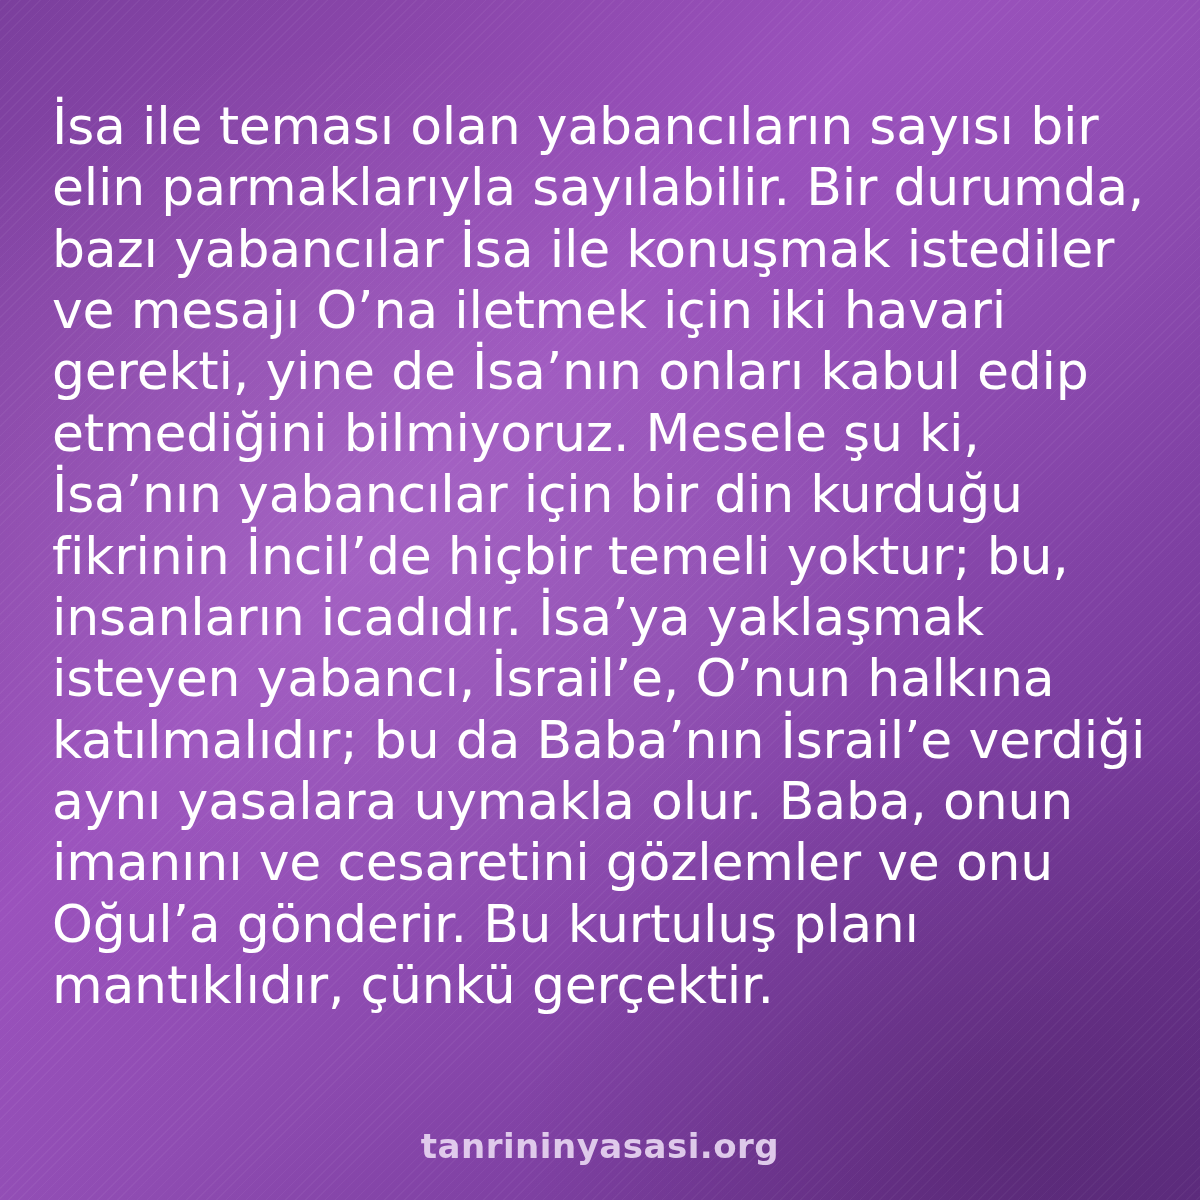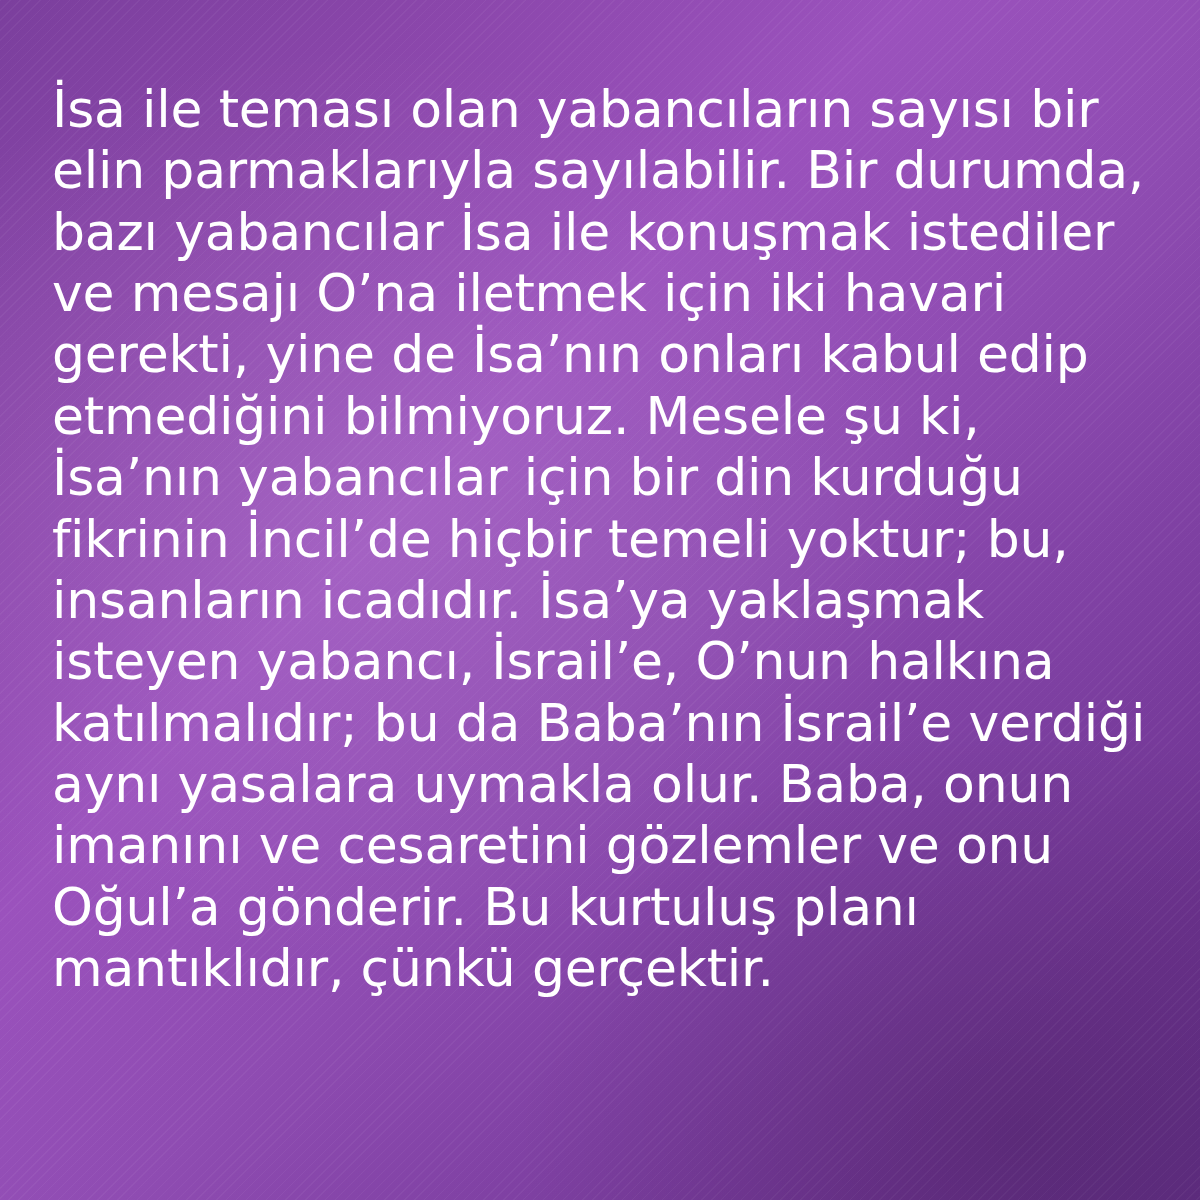--- a/index.html
+++ b/index.html
@@ -53,21 +53,21 @@
     background:
       radial-gradient(ellipse 70% 55% at 30% 42%, rgba(255,255,255,0.10), rgba(255,255,255,0) 70%),
       radial-gradient(ellipse 60% 50% at 85% 95%, rgba(0,0,0,0.16), rgba(0,0,0,0) 70%);
     pointer-events: none;
   }
 
   .quote-wrap {
     position: absolute;
     left: 52px;
     right: 52px;
-    top: 79px;
+    top: 96px;
     z-index: 2;
   }
 
   .quote-text {
     color: #ffffff;
     font-family: "DejaVu Sans", sans-serif;
     font-size: 52px;
     line-height: 1.18;
     font-weight: 400;
     letter-spacing: -0.2px;
@@ -95,13 +95,16 @@
   }
 </style>
 </head>
 <body>
 
 <div class="card">
   <div class="quote-wrap">
     <div class="quote-text">İsa ile teması olan yabancıların sayısı bir elin parmaklarıyla sayılabilir. Bir durumda, bazı yabancılar İsa ile konuşmak istediler ve mesajı O’na iletmek için iki havari gerekti, yine de İsa’nın onları kabul edip etmediğini bilmiyoruz. Mesele şu ki, İsa’nın yabancılar için bir din kurduğu fikrinin İncil’de hiçbir temeli yoktur; bu, insanların icadıdır. İsa’ya yaklaşmak isteyen yabancı, İsrail’e, O’nun halkına katılmalıdır; bu da Baba’nın İsrail’e verdiği aynı yasalara uymakla olur. Baba, onun imanını ve cesaretini gözlemler ve onu Oğul’a gönderir. Bu kurtuluş planı mantıklıdır, çünkü gerçektir.</div>
   </div>
 
+  <div class="footer">
+    <span class="site-name">tanrininyasasi.org</span>
+  </div>
 </div>
 
 </body></html>

